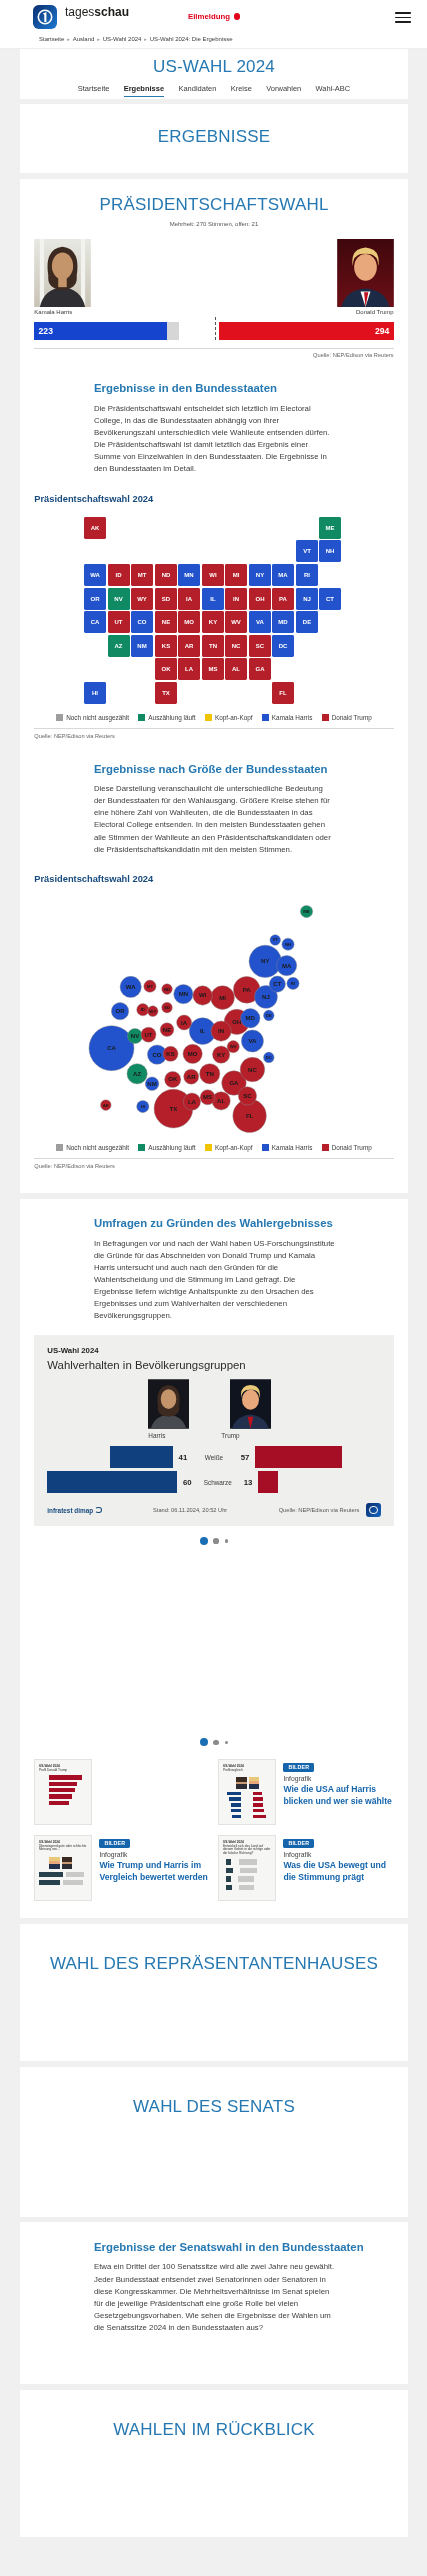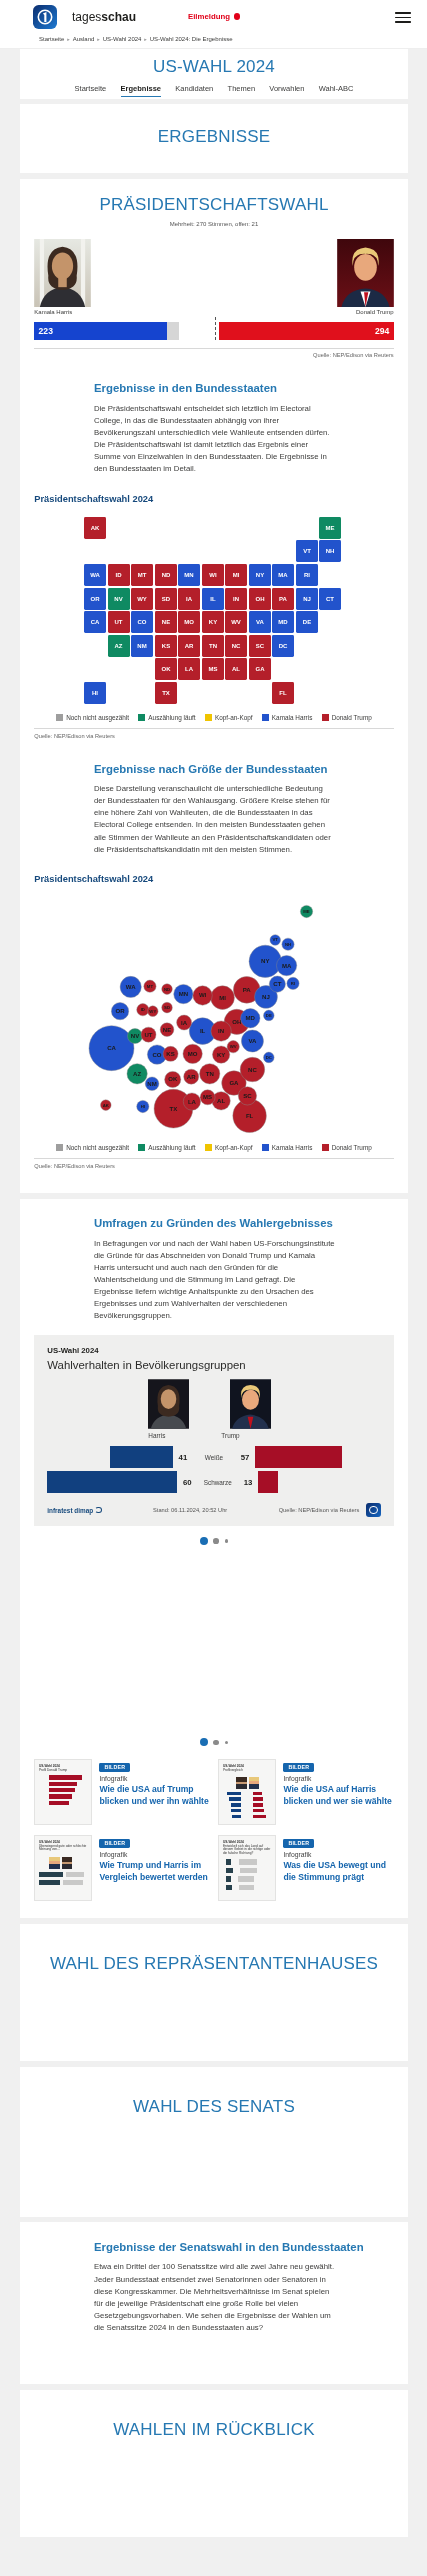--- a/index.html
+++ b/index.html
@@ -1,19 +1,19 @@
 <!DOCTYPE html>
 <html style="font-size:11.4px"><head>
 <meta charset="utf-8">
 <style>
 *{margin:0;padding:0;box-sizing:border-box;}
 html{background:#f0f0f0;}
 body{width:428px;background:#f0f0f0;font-family:"Liberation Sans",sans-serif;color:#1d1d1b;}
 .topbar{background:#fff;height:34px;position:relative;}
-.logo{position:absolute;left:33px;top:5px;display:flex;align-items:center;gap:15px;cursor:pointer;}
+.logo{position:absolute;left:33px;top:5px;display:flex;gap:8px;cursor:pointer;}
 .brand{font-size:12px;color:#1d1d1b;}
 .brand b{font-weight:700;}
 .breaking{position:absolute;left:50%;top:12px;transform:translateX(-50%);color:#e10019;font-size:7.8px;font-weight:700;display:flex;align-items:center;gap:3.6px;}
 .breaking .dot{width:6.4px;height:6.4px;border-radius:50%;background:#e10019;display:inline-block;}
 .burger{position:absolute;right:17px;top:12px;width:15.7px;cursor:pointer;}
 .burger div{height:1.8px;background:#1d1d1b;margin-bottom:2.9px;border-radius:0.7px;}
 .crumbs{background:#fff;padding:2.1px 0 5.7px 39px;font-size:6px;color:#3c3c3b;border-bottom:0.7px solid #eee;}
 .crumbs .bc-sep{color:#999;margin:0 2.9px;font-size:5px;}
 .bc-item{cursor:pointer;}
 .col{width:388px;margin:0 auto;}
@@ -133,21 +133,21 @@
 <div class="crumbs"><span class="bc-item">Startseite</span><span class="bc-sep">▸</span><span class="bc-item">Ausland</span><span class="bc-sep">▸</span><span class="bc-item">US-Wahl 2024</span><span class="bc-sep">▸</span><span class="bc-item">US-Wahl 2024: Die Ergebnisse</span></div>
 
 <div class="col">
 
   <div class="card hubcard">
     <div class="h-big">US-WAHL 2024</div>
     <div class="tabs">
         <span class="tab">Startseite</span>
         <span class="tab active">Ergebnisse</span>
         <span class="tab">Kandidaten</span>
-        <span class="tab">Themen</span>
+        <span class="tab">Kreise</span>
         <span class="tab">Vorwahlen</span>
         <span class="tab">Wahl-ABC</span>
       </div>
   </div>
 
   <div class="card introcard">
     <div class="h-big">ERGEBNISSE</div>
   </div>
 
   <div class="card prescard">
@@ -601,21 +601,20 @@
             <div class="tk">US-Wahl 2024</div>
             <div class="tt">Profil Donald Trump</div>
             <div style="margin-top: 2.9px;">
               <div style="height: 4.3px; background: rgb(166, 14, 38); margin: 2.1px 0px 0px 10px; width: 33px;"></div>
               <div style="height: 4.3px; background: rgb(166, 14, 38); margin: 2.1px 0px 0px 10px; width: 28.5px;"></div>
               <div style="height: 4.3px; background: rgb(166, 14, 38); margin: 2.1px 0px 0px 10px; width: 26px;"></div>
               <div style="height: 4.3px; background: rgb(166, 14, 38); margin: 2.1px 0px 0px 10px; width: 23.5px;"></div>
               <div style="height: 4.3px; background: rgb(166, 14, 38); margin: 2.1px 0px 0px 10px; width: 20px;"></div>
             </div>
           </div>
-          <div><span class="tz-badge">BILDER</span><div class="tz-kicker">Infografik</div><div class="tz-title">Wie die USA auf Trump blicken und wer ihn wählte</div></div>
         </div>
         <div class="teaser">
           <div class="thumb">
             <div class="tk">US-Wahl 2024</div>
             <div class="tt">Profilvergleich</div>
             <div style="margin-top: 2.9px;">
               <div style="margin-left: 13px;"><span class="mini-photo mp-harris"></span><span class="mini-photo mp-trump"></span></div>
               <div class="mini-pair">
                 <span class="b" style="width: 14.3px; margin-left: 4.3px;"></span>
                 <span class="r" style="width: 9.3px; margin-left: 10px;"></span>

